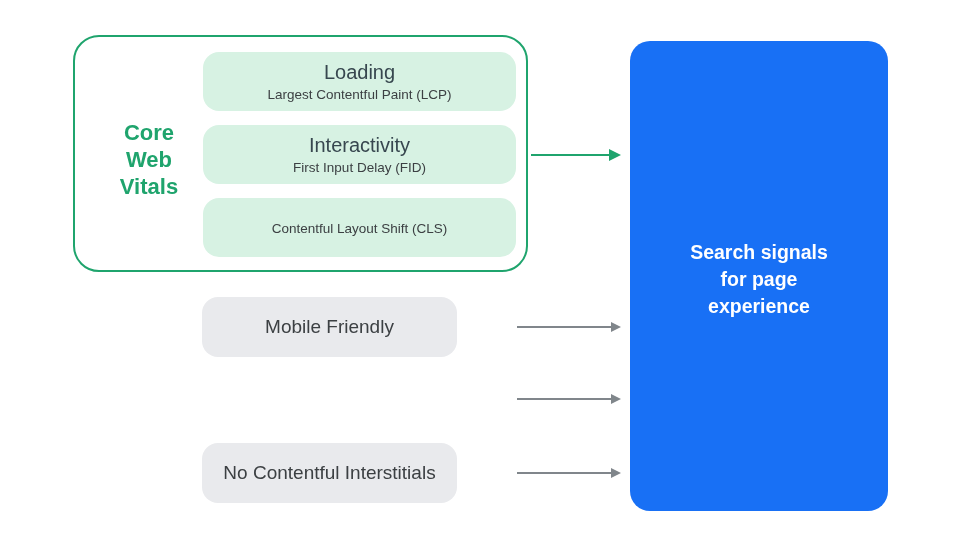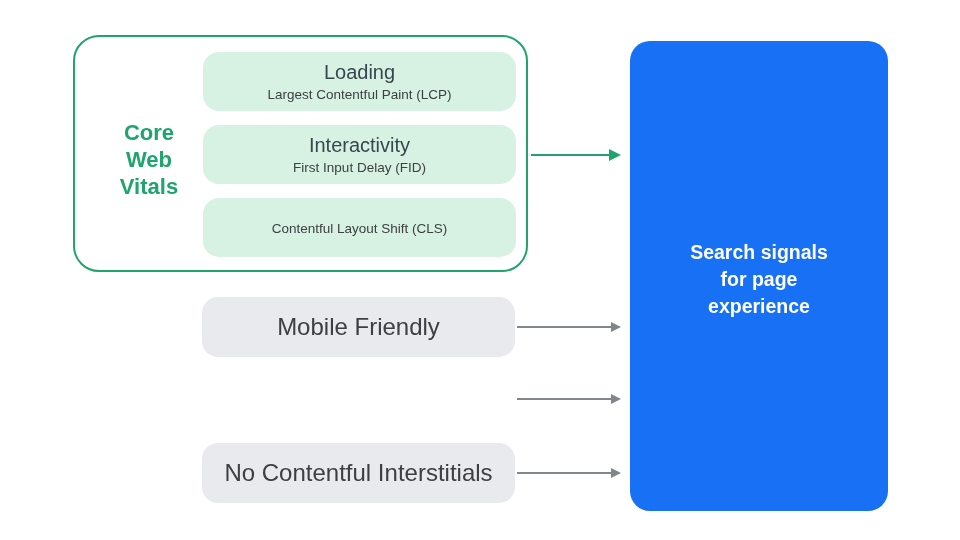--- a/index.html
+++ b/index.html
@@ -54,28 +54,28 @@
     color: var(--subtitle_dark);
     font-size: 13.5px;
     line-height: 17px;
     margin-top: 2px;
   }
 
   
   .signal-card {
     position: absolute;
     left: 202px;
-    width: 313px; height: 60px;
+    width: 255px; height: 60px;
     background: var(--gray_fill);
     border-radius: 16px;
     display: flex;
     align-items: center;
     justify-content: center;
     color: var(--subtitle_dark);
-    font-size: 24px;
+    font-size: 19px;
     font-weight: 500;
   }
 
   
   .arrow {
     position: absolute;
     display: flex;
     align-items: center;
   }
   .arrow .shaft { flex: 1; }

